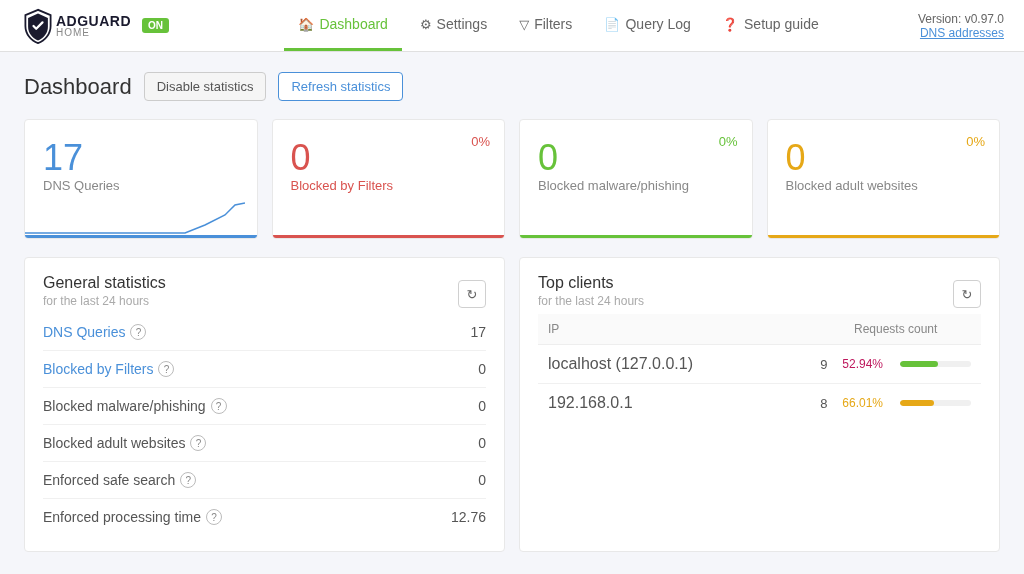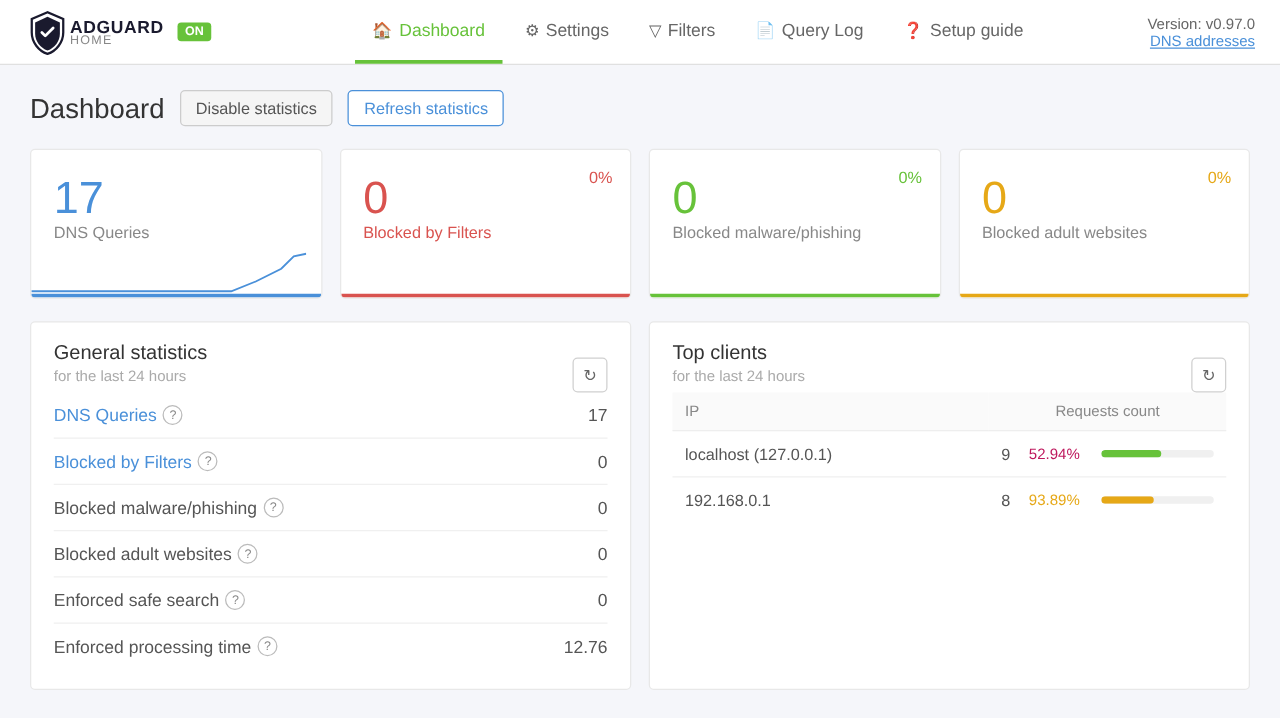--- a/index.html
+++ b/index.html
@@ -179,21 +179,21 @@
       border-radius: 4px;
       border: 1px solid #e8e8e8;
       padding: 16px 18px;
     }
     .panel-title {
       font-size: 16px;
       font-weight: 500;
       color: #333;
       display: flex;
       justify-content: space-between;
-      align-items: flex-end;
+      align-items: center;
     }
     .panel-subtitle {
       font-size: 12px;
       color: #aaa;
       margin-top: 2px;
       margin-bottom: 6px;
     }
     .refresh-icon-btn {
       width: 28px;
       height: 28px;
@@ -257,21 +257,21 @@
       background: #fafafa;
     }
     .clients-table th:first-child { text-align: left; }
     .clients-table td {
       padding: 10px 10px;
       border-bottom: 1px solid #f0f0f0;
       vertical-align: middle;
     }
     .clients-table tr:last-child td { border-bottom: none; }
     .client-name {
-      font-size: 13px;
+      font-size: 16px;
       color: #555;
     }
     .requests-cell {
       display: flex;
       align-items: center;
       gap: 10px;
     }
     .req-count {
       font-size: 13px;
       color: #555;
@@ -475,21 +475,21 @@
             </td>
           </tr>
 
           <tr>
             <td>
               <span class="client-name">192.168.0.1</span>
             </td>
             <td>
               <div class="requests-cell">
                 <span class="req-count">8</span>
-                <span class="req-pct yellow">93.89%</span>
+                <span class="req-pct yellow">66.01%</span>
                 <div class="progress-bar-bg">
                   <div class="progress-bar-fill fill-yellow" style="width:47.06%"></div>
                 </div>
               </div>
             </td>
           </tr>
         </tbody>
       </table>
     </div>
 

